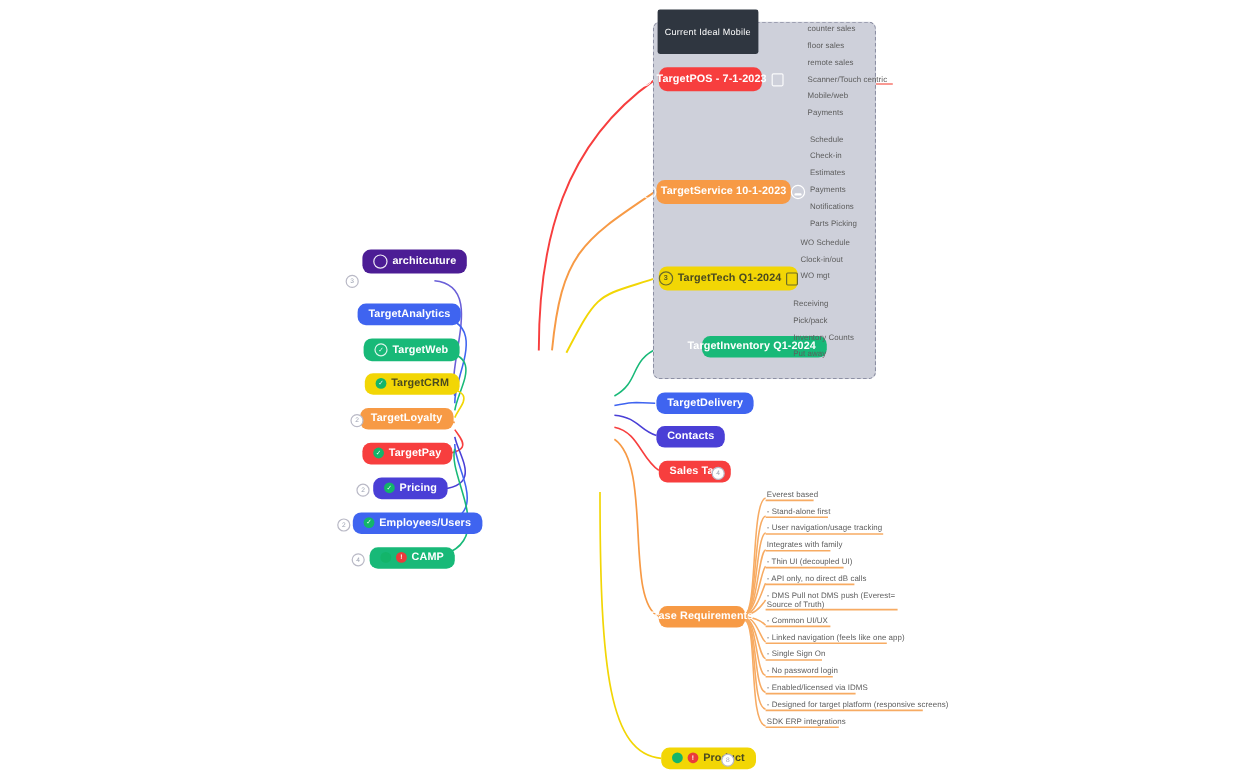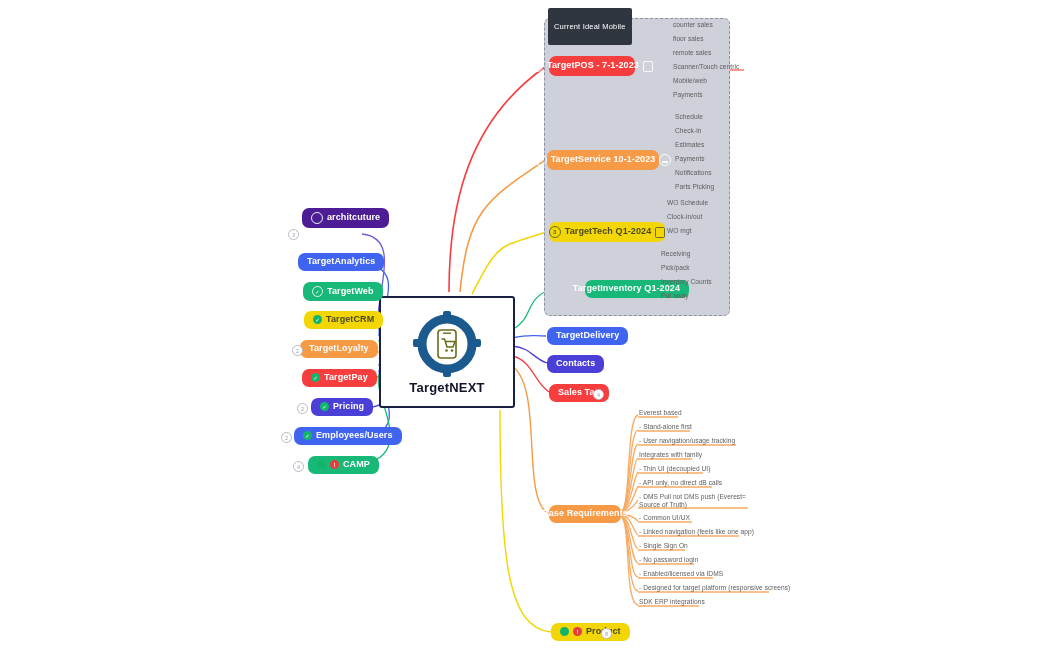--- a/index.html
+++ b/index.html
@@ -191,41 +191,20 @@
         <line x1="638" y1="578" x2="713" y2="578"></line>
         <line x1="638" y1="592" x2="769" y2="592"></line>
         <line x1="638" y1="606" x2="699" y2="606"></line>
       </g>
     </g>
   </svg>
 
   <div class="boundary" style="left:544px;top:18px;width:184px;height:296px;"></div>
   <div class="boundary-label" style="left:548px;top:8px;">Current Ideal Mobile</div>
 
-  <div class="center-node" style="left:379px;top:296px;width:132px;height:108px;">
-    <svg width="70" height="68" viewBox="0 0 70 68">
-      <g fill="#1b5a8f">
-        <rect x="31" y="1" width="8" height="9" rx="2"></rect>
-        <rect x="31" y="58" width="8" height="9" rx="2"></rect>
-        <rect x="1" y="29" width="9" height="8" rx="2"></rect>
-        <rect x="60" y="29" width="9" height="8" rx="2"></rect>
-      </g>
-      <circle cx="35" cy="34" r="25" fill="none" stroke="#1b5a8f" stroke-width="9"></circle>
-      <rect x="26" y="20" width="18" height="28" rx="3" fill="#ffffff" stroke="#6b6b18" stroke-width="1.6"></rect>
-      <rect x="31" y="22.5" width="8" height="1.4" fill="#6b6b18"></rect>
-      <g fill="none" stroke="#6b6b18" stroke-width="1.5">
-        <path d="M29.5 29 h3 l2.5 8 h6 l2-5.5 h-9"></path>
-      </g>
-      <g fill="#6b6b18">
-        <circle cx="34.5" cy="40.5" r="1.3"></circle>
-        <circle cx="40" cy="40.5" r="1.3"></circle>
-      </g>
-    </svg>
-    <div class="title">TargetNEXT</div>
-  </div>
 
   <div class="node" style="left:302px;top:208px;background:#4c1d95;">
     <span class="num-badge"></span>
     <span class="lbl">architcuture</span>
   </div>
   <div class="out-badge" style="left:288px;top:229px;">3</div>
 
   <div class="node" style="left:298px;top:253px;background:#3f64f0;">
     <span class="lbl">TargetAnalytics</span>
   </div>

